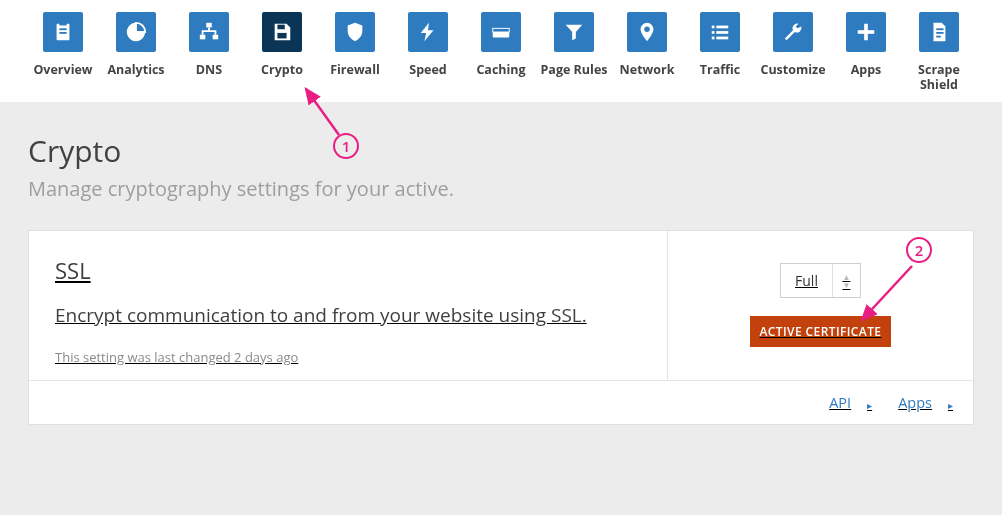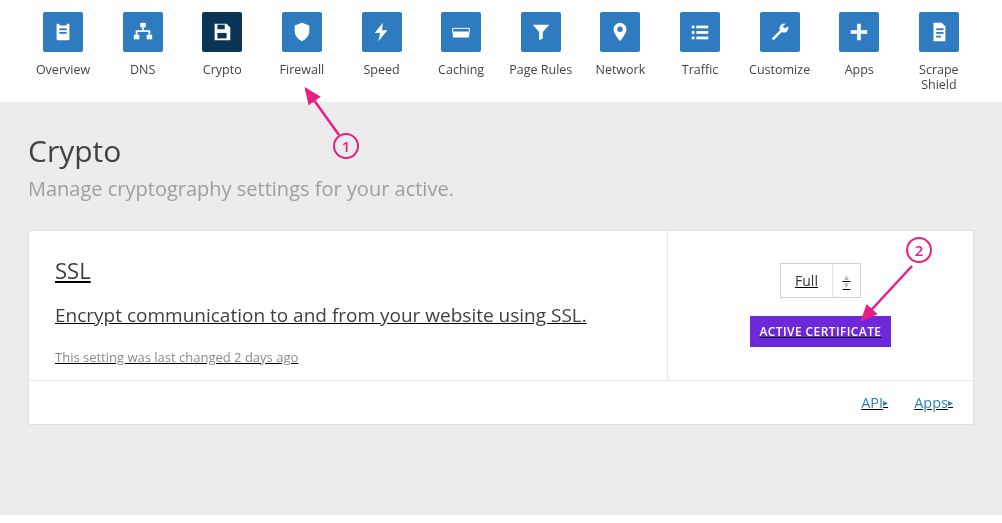--- a/index.html
+++ b/index.html
@@ -2,56 +2,65 @@
 <html><head>
 <meta charset="utf-8">
 <style>
   * { box-sizing: border-box; margin: 0; padding: 0; }
   body { font-family: "Open Sans", "Segoe UI", Arial, sans-serif; background:#fff; width:1002px; height:523px; overflow:hidden; position:relative; }
   .nav { display:flex; justify-content:space-between; padding:12px 28px 0 28px; background:#fff; }
   .nav-item { display:flex; flex-direction:column; align-items:center; width:70px; cursor:pointer; }
   .nav-tile { width:40px; height:40px; background:#2f7bbf; display:flex; align-items:center; justify-content:center; border-radius:2px; }
   .nav-tile.active { background:#0a3556; }
   .nav-tile svg { width:22px; height:22px; fill:#fff; }
-  .nav-label { font-size:12.5px; color:#444; margin-top:10px; text-align:center; line-height:1.2; }
+  .nav-label { font-size:12.5px; color:#444; margin-top:10px; text-align:center; line-height:1.2;font-weight:bold; }
   .page-body { background:#ececec; padding:28px 28px 0 28px; height:413px; margin-top:10px;}
   .page-title { font-size:30px; color:#414141; font-weight:400; }
   .page-sub { font-size:20px; color:#9e9e9e; margin-top:4px; font-weight:400; }
   .card { background:#fff; margin-top:28px; border:1px solid #e0e0e0; display:flex; flex-direction:column;text-decoration:underline;}
   .card-main { display:flex; }
   .card-left { flex:1; padding:24px 24px 14px 26px; border-right:1px solid #e5e5e5; }
   .card-h { font-size:22px; color:#3e3e3e; font-weight:400; margin-bottom:16px;}
   .card-p { font-size:19px; color:#3f3f3f; margin-bottom:18px; line-height:1.5;}
   .card-meta { font-size:13px; color:#8a8a8a; }
   .card-right { width:305px; display:flex; flex-direction:column; align-items:center; justify-content:center; gap:18px;}
   .select { display:flex; border:1px solid #cfcfcf; }
   .select-val { padding:7px 14px; font-size:14px; color:#333;}
   .select-arrows { width:28px; border-left:1px solid #e0e0e0; display:flex; flex-direction:column; align-items:center; justify-content:center; color:#b8b8b8; font-size:8px; line-height:8px;}
-  .badge { background:#6d28d9; color:#fff; font-size:12px; font-weight:600; padding:7px 10px; letter-spacing:0.4px;}
+  .badge { background:#c2410c; color:#fff; font-size:12px; font-weight:600; padding:7px 10px; letter-spacing:0.4px;}
   .card-foot { border-top:1px solid #e5e5e5; display:flex; justify-content:flex-end; gap:26px; padding:12px 20px; }
-  .foot-link { color:#2f7bbf; font-size:14.5px; cursor:pointer; display:flex; align-items:center; gap:0;}
+  .foot-link { color:#2f7bbf; font-size:14.5px; cursor:pointer; display:flex; align-items:flex-end; gap:16px;}
   .foot-link .caret { font-size:10px;}
   
   .anno-circle { position:absolute; width:26px; height:26px; border:2.5px solid #e91e82; border-radius:50%; display:flex; align-items:center; justify-content:center; color:#e91e82; font-size:15px; font-weight:600; background:transparent; pointer-events:none;}
   .anno-arrow { position:absolute; pointer-events:none; }
 </style>
 </head>
 <body>
 
 <div class="nav" id="nav">
     <div class="nav-item">
       <div class="nav-tile">
         <svg viewBox="0 0 24 24">
           <rect x="5" y="3" width="14" height="18" rx="1"></rect>
           <rect x="8" y="1" width="8" height="4" rx="1" fill="#2f7bbf"></rect>
           <rect x="8" y="8" width="8" height="2" fill="#2f7bbf"></rect>
           <rect x="8" y="12" width="8" height="2" fill="#2f7bbf"></rect>
         </svg>
       </div>
       <div class="nav-label">Overview</div>
+    </div>
+    <div class="nav-item">
+      <div class="nav-tile">
+        <svg viewBox="0 0 24 24">
+          <path d="M12 2 A10 10 0 1 1 11.9 2 Z" fill="#fff"></path>
+          <path d="M12 2 A10 10 0 0 1 22 12 L12 12 Z" fill="#2f7bbf" stroke="#fff" stroke-width="2"></path>
+        </svg>
+      </div>
+      <div class="nav-label">Analytics</div>
     </div>
     <div class="nav-item">
       <div class="nav-tile">
         <svg viewBox="0 0 24 24">
           <rect x="9" y="2" width="6" height="5"></rect>
           <rect x="2" y="15" width="6" height="5"></rect>
           <rect x="16" y="15" width="6" height="5"></rect>
           <path d="M12 7 v4 M5 15 v-4 h14 v4" stroke="#fff" stroke-width="2" fill="none"></path>
         </svg>
       </div>

